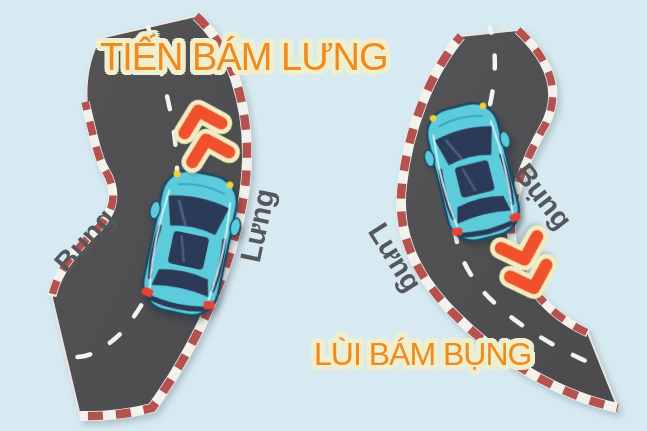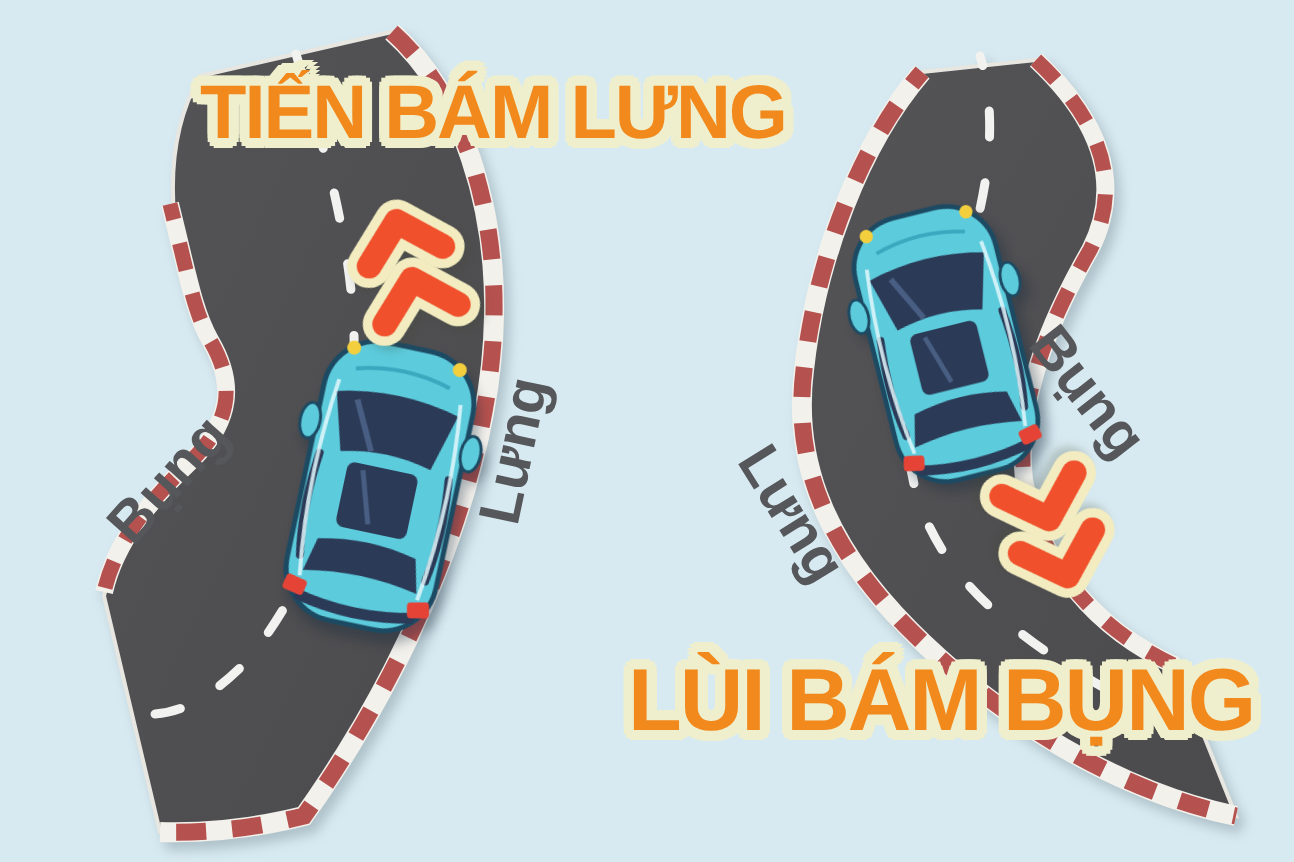--- a/index.html
+++ b/index.html
@@ -10,36 +10,36 @@
     background:var(--background,#d8eaf1);
     font-family:"Liberation Sans","DejaVu Sans",sans-serif;
   }
   svg.scene{position:absolute;left:0;top:0;}
   .road-group{filter:drop-shadow(3px 4px 3px rgba(70,90,100,.28));}
   .car-group{filter:drop-shadow(3px 5px 3px rgba(20,40,60,.35));}
   .arrow-group{filter:drop-shadow(2px 3px 2px rgba(60,70,50,.25));}
 
   .title{
     position:absolute;
-    font-weight:bold;
+    font-weight:normal;
     color:var(--title-orange,#f2891d);
     white-space:nowrap;
     letter-spacing:-1px;
     text-shadow:
       -5px 0 var(--title-outline,#efefcd), 5px 0 var(--title-outline,#efefcd),
       0 -5px var(--title-outline,#efefcd), 0 5px var(--title-outline,#efefcd),
       -4px -4px var(--title-outline,#efefcd), 4px -4px var(--title-outline,#efefcd),
       -4px 4px var(--title-outline,#efefcd), 4px 4px var(--title-outline,#efefcd),
       -5px -2px var(--title-outline,#efefcd), 5px -2px var(--title-outline,#efefcd),
       -5px 2px var(--title-outline,#efefcd), 5px 2px var(--title-outline,#efefcd),
       -2px -5px var(--title-outline,#efefcd), 2px -5px var(--title-outline,#efefcd),
       -2px 5px var(--title-outline,#efefcd), 2px 5px var(--title-outline,#efefcd);
   }
   #title-left{left:100px;top:36px;font-size:38px;}
-  #title-right{left:314px;top:326px;font-size:44px;}
+  #title-right{left:314px;top:336px;font-size:32px;}
 
   .side-label{
     position:absolute;
     width:110px;
     text-align:center;
     font-weight:bold;
     font-size:29px;
     color:var(--label-gray,#56575b);
     white-space:nowrap;
   }

